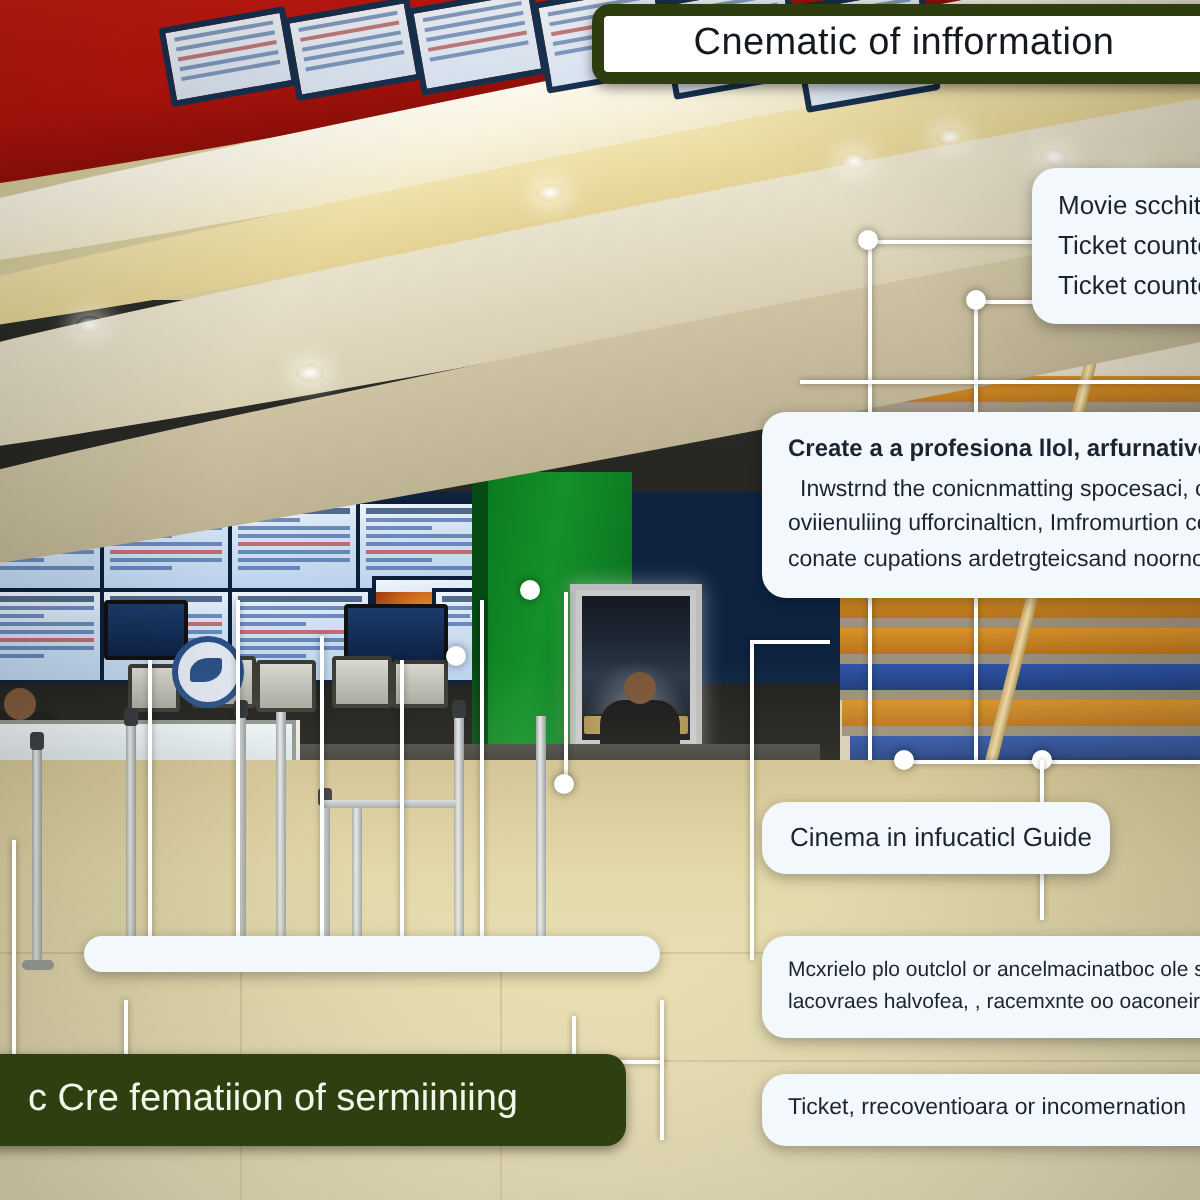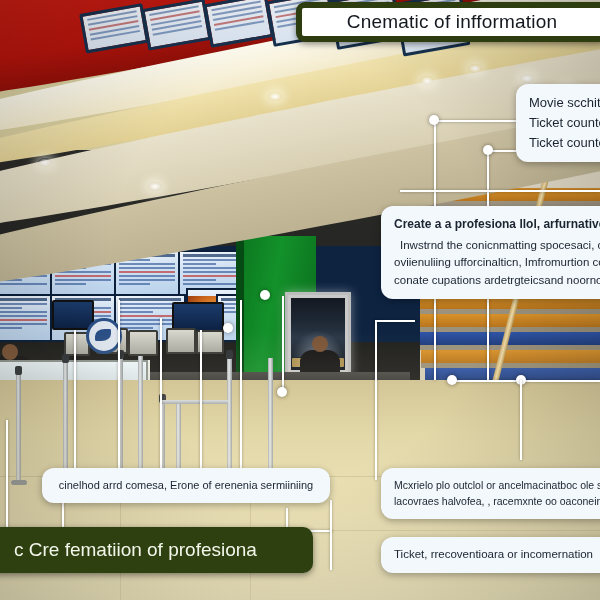--- a/index.html
+++ b/index.html
@@ -453,36 +453,38 @@
       <div class="ln">Ticket counte</div>
     </div>
 
     <div class="card" style="left:381px;top:206px;width:236px;font-size:11.5px;">
       <div class="ln" style="font-weight:bold;font-size:12px;margin-bottom:3px;">Create a a profesiona llol, arfurnative int</div>
       <div class="ln" style="padding-left:6px;">Inwstrnd the conicnmatting spocesaci, can</div>
       <div class="ln">oviienuliing ufforcinalticn, Imfromurtion conient</div>
       <div class="ln">conate cupations ardetrgteicsand noornormn</div>
     </div>
 
+    <div class="card" style="left:381px;top:401px;width:174px;font-size:13px;padding:8px 14px;">
+      <div class="ln">Cinema in infucaticl Guide</div>
+    </div>
 
     <div class="card" style="left:381px;top:468px;width:232px;font-size:10.5px;">
       <div class="ln">Mcxrielo plo outclol or ancelmacinatboc ole sertt</div>
       <div class="ln">lacovraes halvofea, , racemxnte oo oaconeiraa loc</div>
     </div>
 
     <div class="card" style="left:381px;top:537px;width:232px;font-size:11.5px;padding:9px 13px;">
       <div class="ln">Ticket, rrecoventioara or incomernation</div>
     </div>
 
     <div class="card" style="left:42px;top:468px;width:288px;font-size:11px;text-align:center;">
-      <div class="ln">cinelhod arrd comesa, Erone of erenenia sermiiniing</div>
     </div>
 
     <div class="titlebar">
       <div class="inner">Cnematic of infformation</div>
     </div>
 
     <div class="greenbar">
-      <span>c Cre fematiion of profesiona</span>
+      <span>c Cre fematiion of sermiiniing</span>
     </div>
 
   </div>
 </div>
 
 </body></html>

